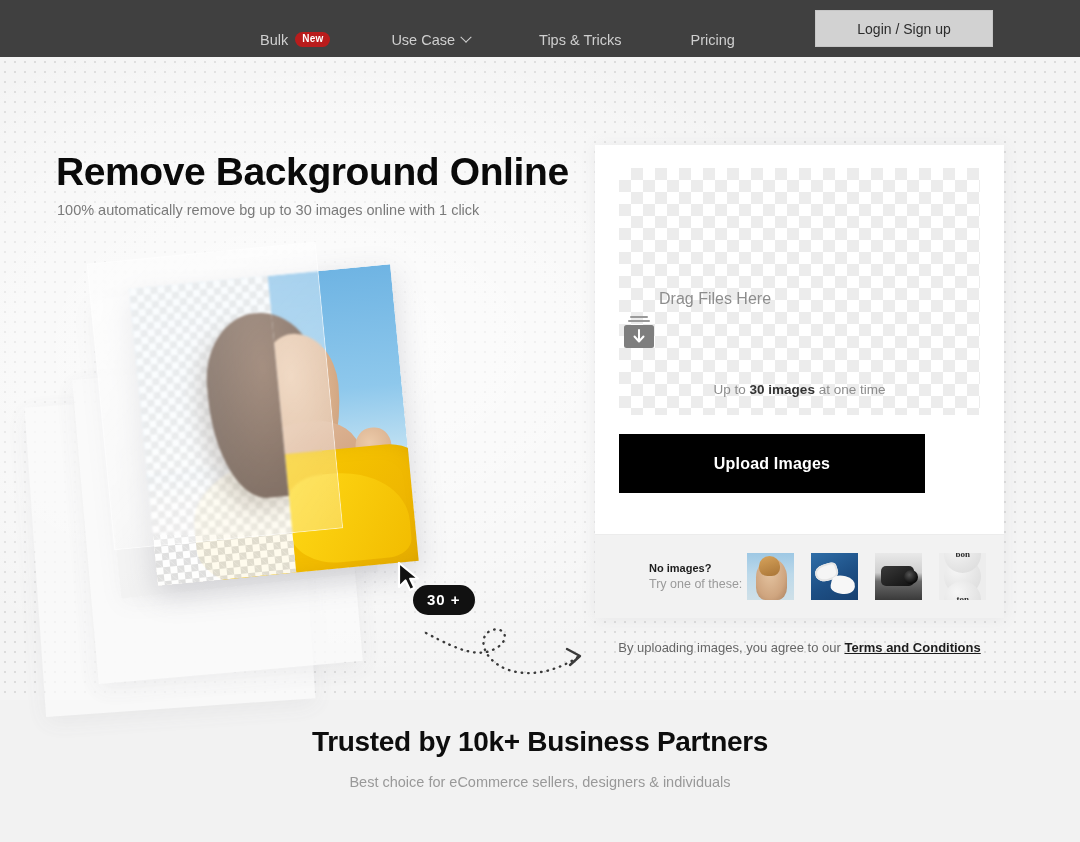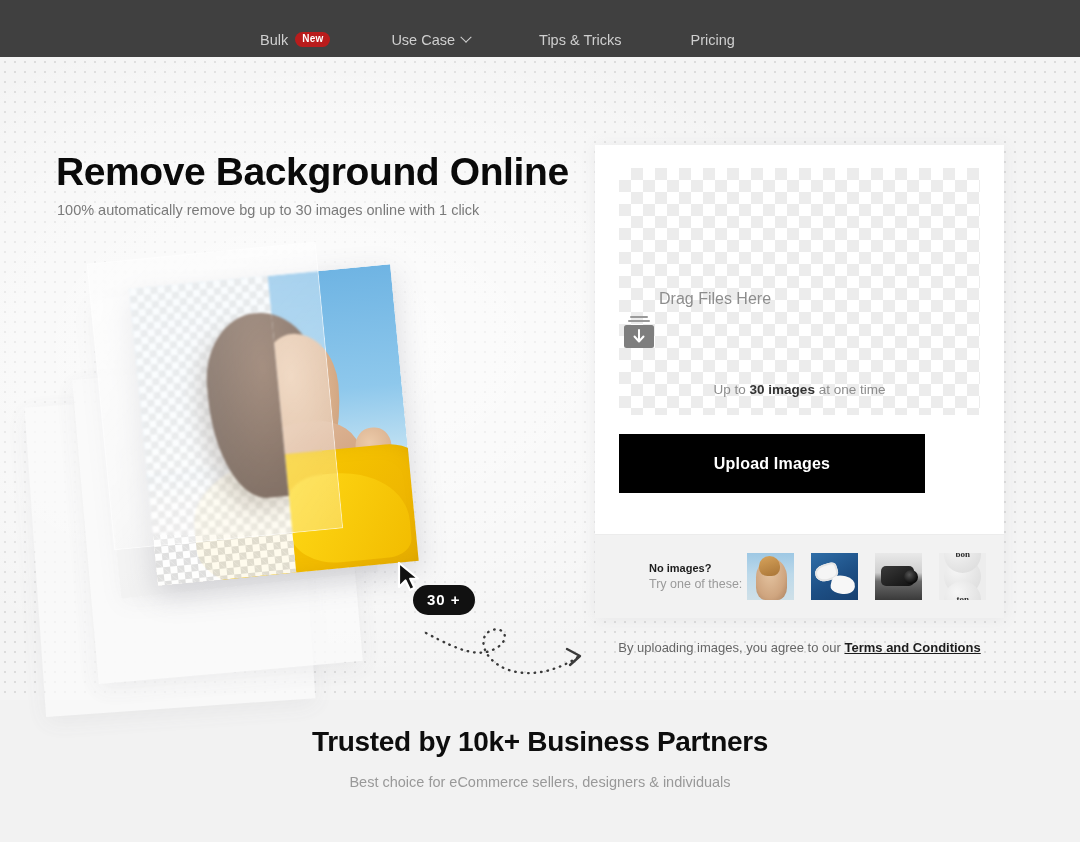--- a/index.html
+++ b/index.html
@@ -315,20 +315,21 @@
       <span class="chev"></span>
     </div>
     <div class="nav-item nav-gap-3">
       <span>Tips &amp; Tricks</span>
     </div>
     <div class="nav-item">
       <span>Pricing</span>
     </div>
   </div>
 
+  <div class="login-btn">Login / Sign up</div>
 </div>
 
 <div class="stage"></div>
 
 <div class="hero-title">Remove Background Online</div>
 <div class="hero-sub">100% automatically remove bg up to 30 images online with 1 click</div>
 
 <div class="collage">
   <div class="card-ghost g1"></div>
   <div class="card-ghost g2"></div>

